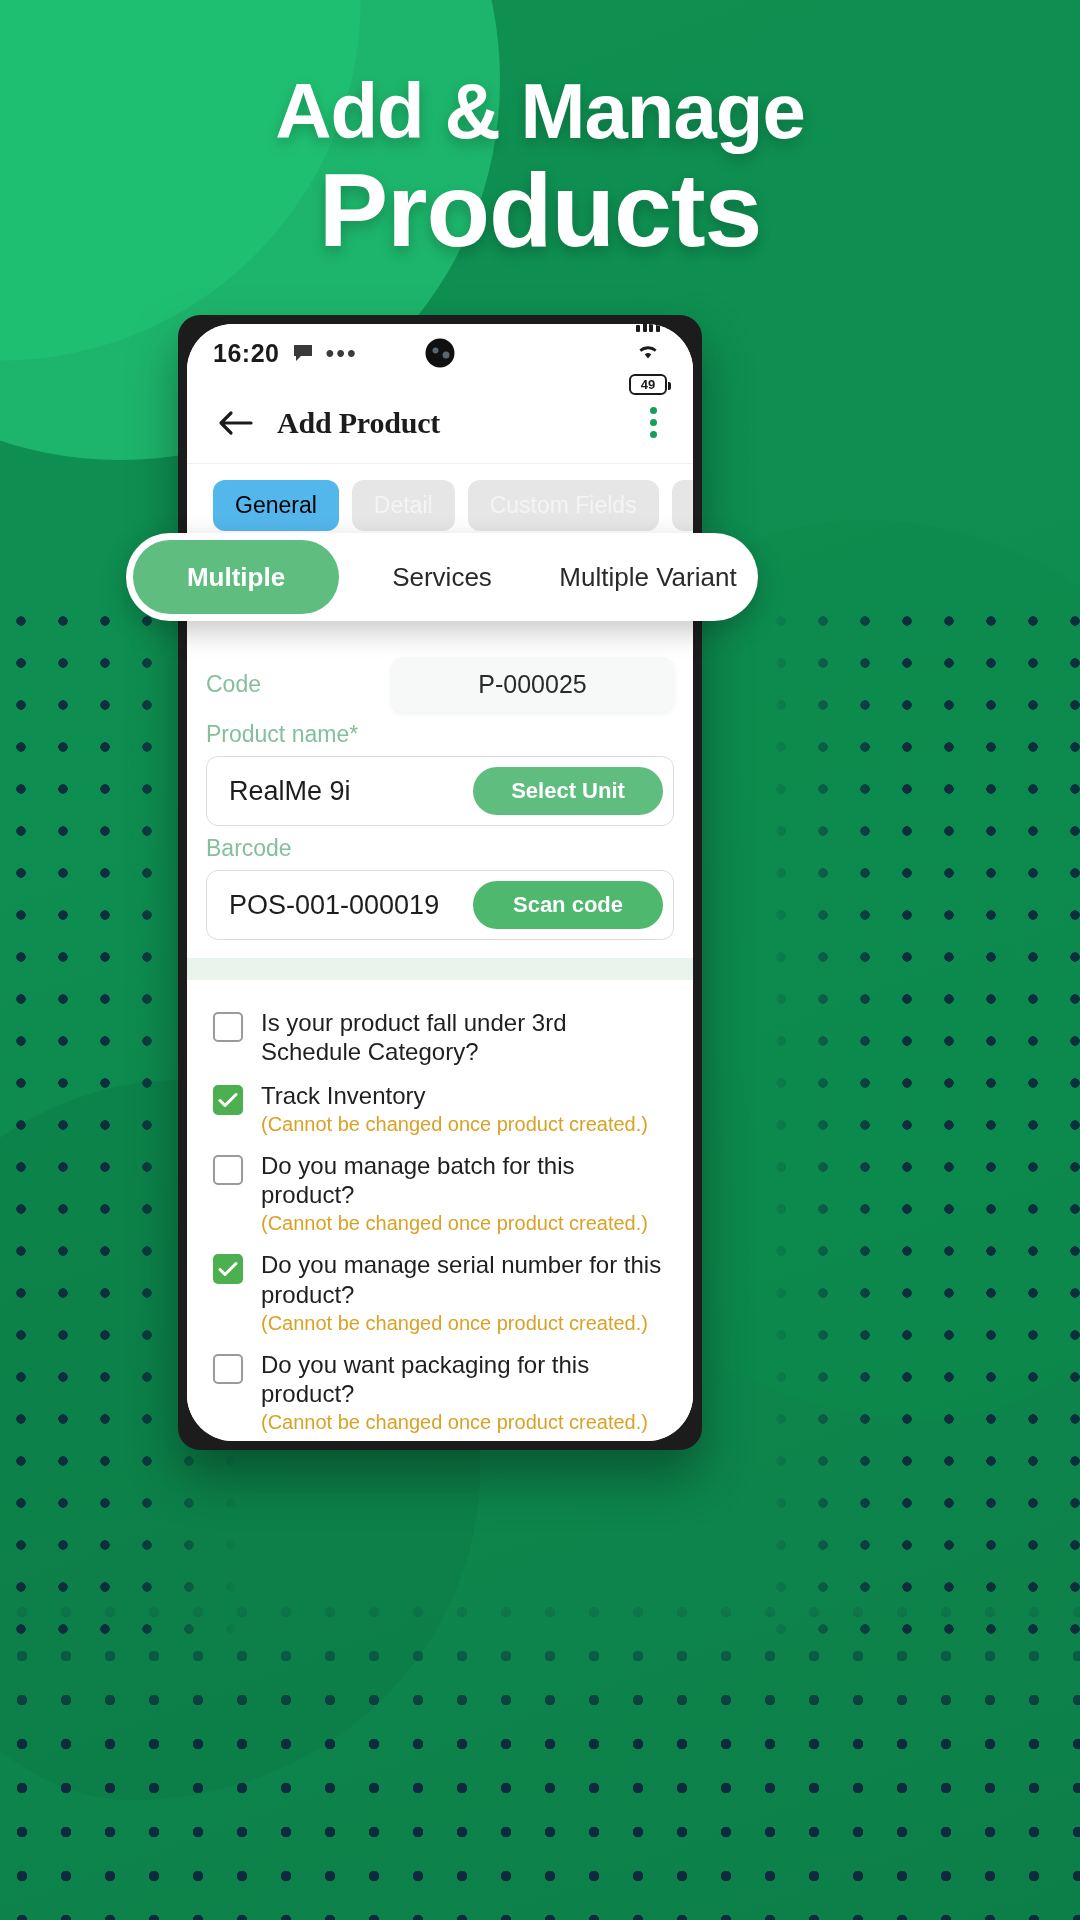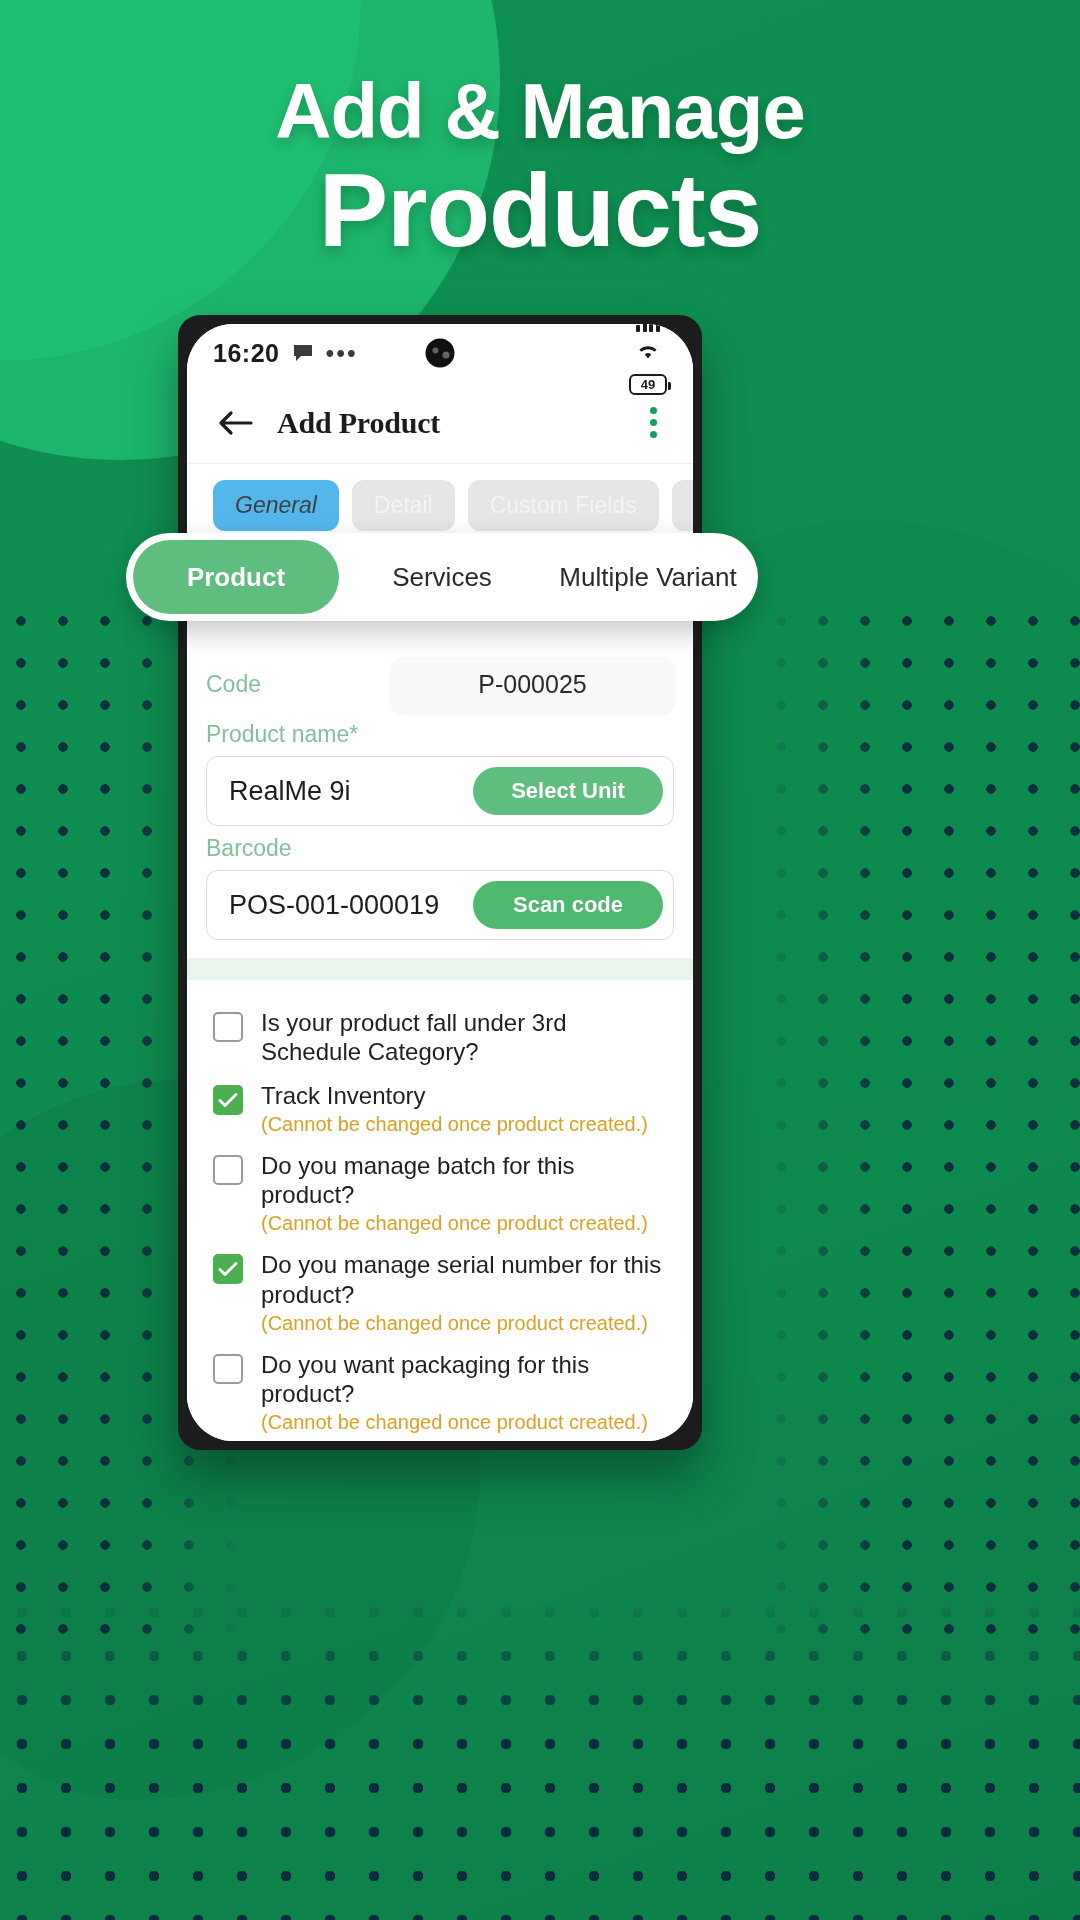--- a/index.html
+++ b/index.html
@@ -204,21 +204,21 @@
   }
   .chip {
     flex: 0 0 auto;
     padding: 12px 22px;
     border-radius: 12px;
     background: #e6e6e6;
     color: #f4f4f4;
     font-size: 23px;
     white-space: nowrap;
   }
-  .chip.active { background: #54b7ec; color: #404040; font-style: italic; }
+  .chip.active { background: #54b7ec; color: #000000; }
 
   
   .body-scroll {
     position: relative;
     background: #fff;
     height: calc(100% - 58px - 82px - 76px);
   }
 
   .seg-spacer { height: 104px; }
 
@@ -463,16 +463,16 @@
           </span>
         </div>
       </div>
 
     </div>
 
   </div>
 </div>
 
 <div class="segment">
-  <div class="seg-item active">Product</div>
+  <div class="seg-item active">Multiple</div>
   <div class="seg-item">Services</div>
   <div class="seg-item">Multiple Variant</div>
 </div>
 
 </body></html>

